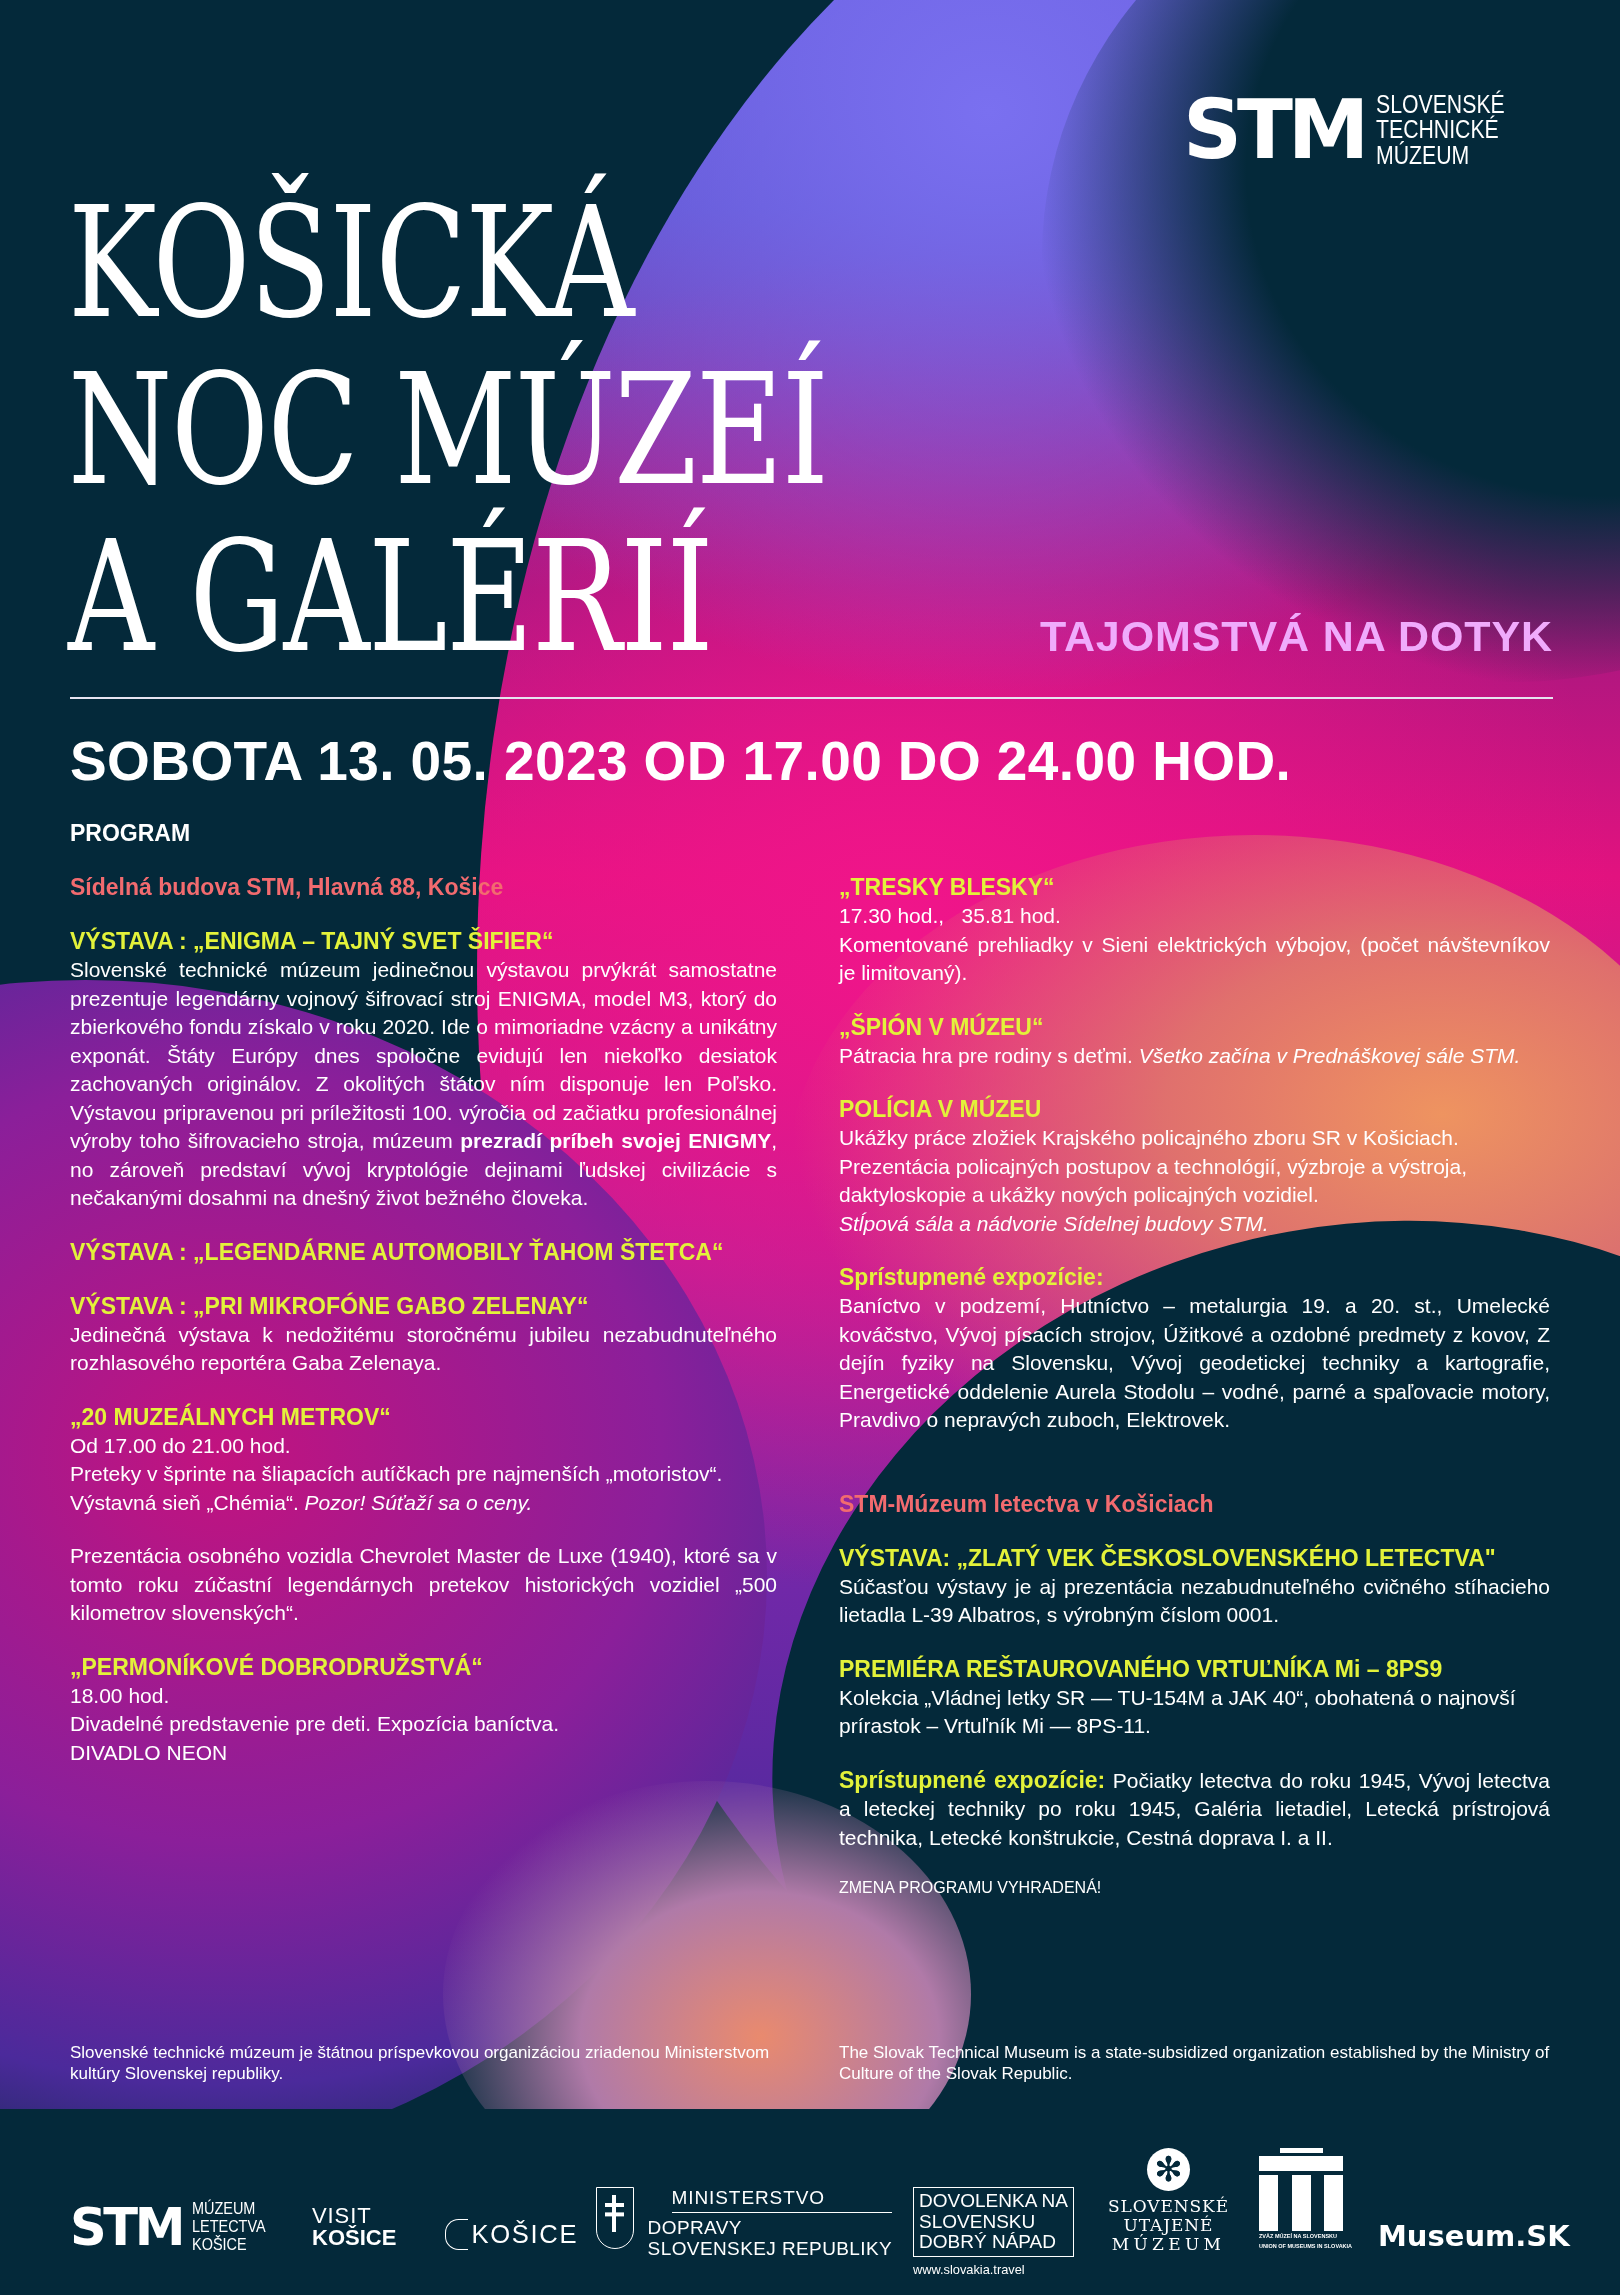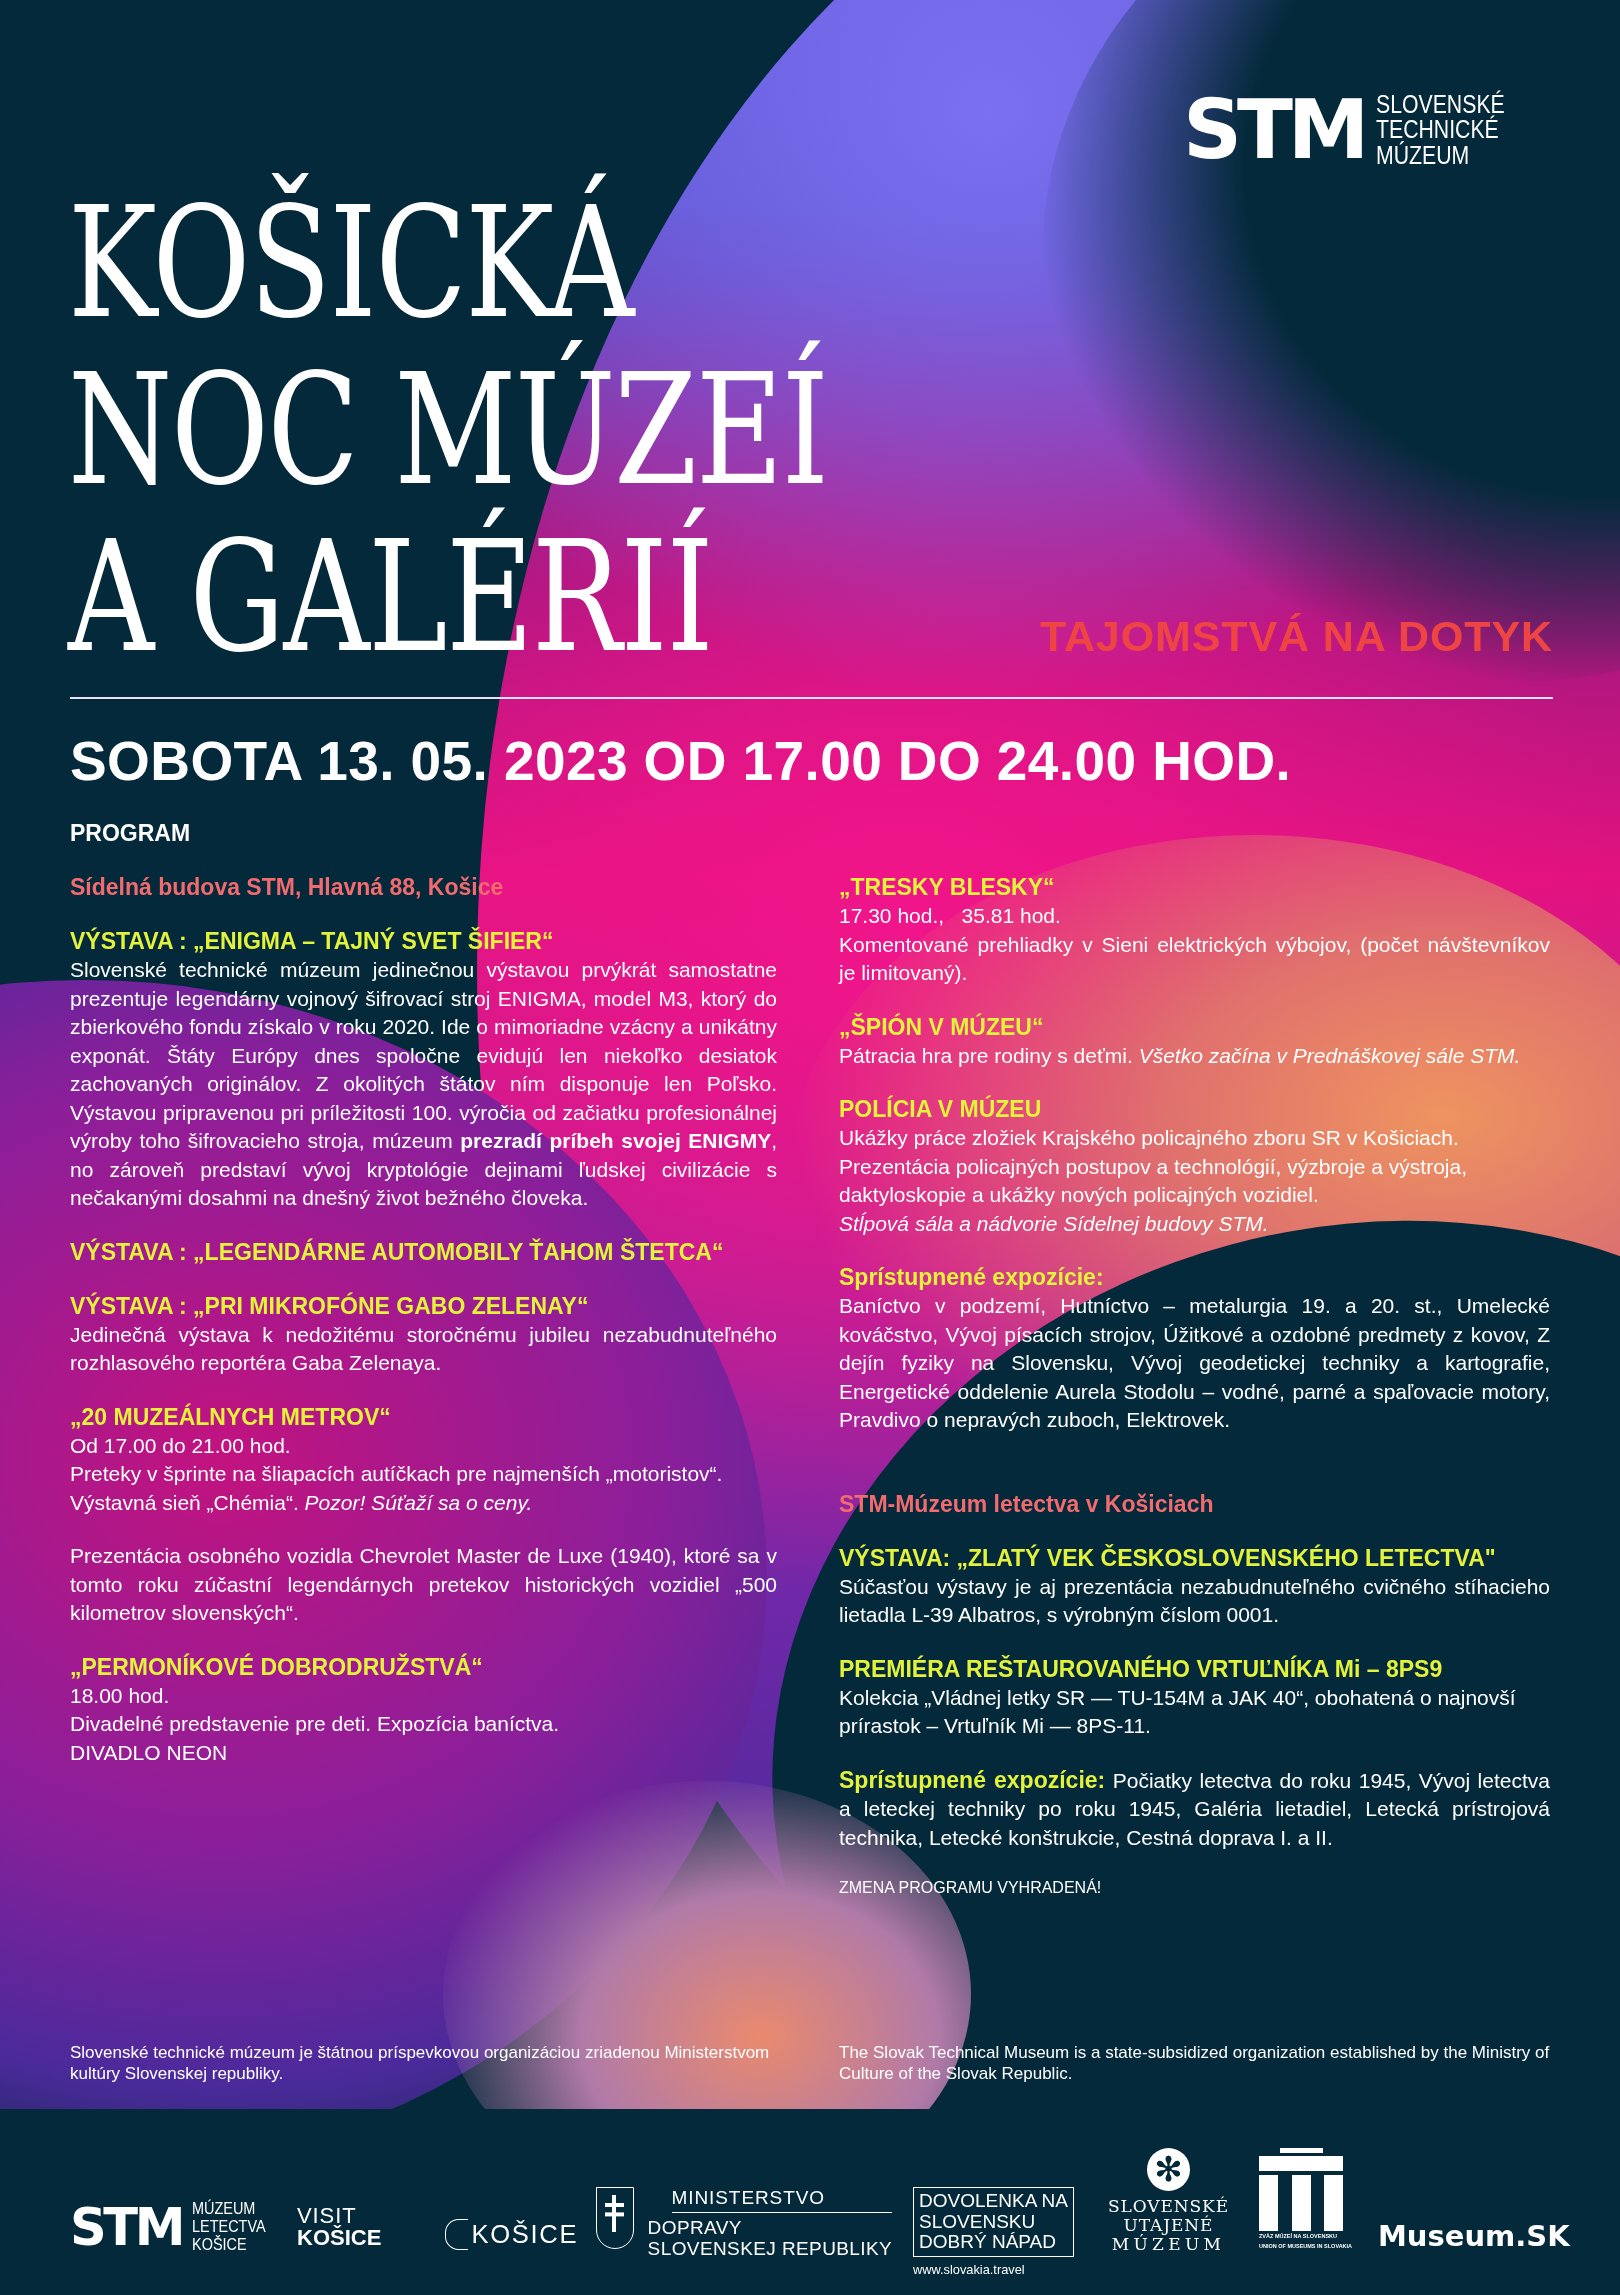--- a/index.html
+++ b/index.html
@@ -62,21 +62,21 @@
   .title div { white-space:nowrap; }
 
   
   .stm-logo { position:absolute; left:1183px; top:89px; display:flex; align-items:center; gap:12px; }
   .stm-mark-solid { position:relative; }
   .stm-mark-solid .base { color:#fff; font-family:"DejaVu Sans", sans-serif; font-weight:bold; font-size:82px; letter-spacing:-5.1px; line-height:1; }
   .stm-text { font-size:25px; line-height:25.6px; color:#fff; transform:scaleX(.85); transform-origin:left; }
 
   .subtitle {
     position:absolute; right:68px; top:612px;
-    font-weight:bold; font-size:43px; color:#ef4444; letter-spacing:0.9px;
+    font-weight:bold; font-size:43px; color:#f0abfc; letter-spacing:0.9px;
   }
   .rule { position:absolute; left:70px; width:1483px; top:697px; height:1.7px; background:#e6e3f0; }
 
   .date {
     position:absolute; left:70px; top:729px; font-weight:bold; font-size:55px; letter-spacing:0.4px; white-space:nowrap;
   }
   .program-label { position:absolute; left:70px; top:820px; font-weight:bold; font-size:23px; }
 
   .col { position:absolute; font-size:21px; line-height:28.5px; }
   .col-left { left:70px; top:873px; width:707px; }
@@ -91,21 +91,21 @@
   .legal { position:absolute; top:2042px; font-size:17px; line-height:21px; color:#fff; }
   .legal-left { left:70px; width:716px; }
   .legal-right { left:839px; width:716px; }
 
   
   .logos { position:absolute; left:0; right:0; top:2139px; height:119px; }
   .logo { position:absolute; color:#fff; }
   .stm2 { left:70px; top:61px; display:flex; align-items:center; gap:10.2px; }
   .stm2 .mk { font-family:"DejaVu Sans", sans-serif; font-weight:bold; font-size:51px; letter-spacing:-3.4px; line-height:1; }
   .stm2 .tx { font-size:17px; line-height:18px; transform:scaleX(.85); transform-origin:left; }
-  .visit { left:297px; top:66px; line-height:22px; }
+  .visit { left:312px; top:66px; line-height:22px; }
   .visit .a { font-size:22px; letter-spacing:0.9px; }
   .visit .b { font-size:22px; font-weight:bold; }
   .kosice { left:445px; top:80px; display:flex; align-items:center; gap:3.4px; font-size:25.6px; letter-spacing:1.7px; }
   .kosice .moon { width:22px; height:29px; border:1.7px solid #fff; border-right:none; border-radius:13.6px 0 0 13.6px; position:relative; }
   .mdsr { left:596px; top:48px; display:flex; gap:13.6px; align-items:flex-start; }
   .shield { width:36px; height:60px; border:1.7px solid #fff; border-radius:0 0 19px 19px; position:relative; }
   .shield:before { content:""; position:absolute; left:15.3px; top:6.8px; width:3.4px; height:37px; background:#fff; }
   .shield:after { content:""; position:absolute; left:7.7px; top:15.3px; width:19px; height:3.4px; background:#fff; box-shadow:0 9.4px 0 #fff; }
   .mdsr .t1 { font-size:19px; letter-spacing:0.9px; border-bottom:1.7px solid #fff; padding-bottom:3.4px; margin-bottom:5.1px;margin-left:24px; }
   .mdsr .t2 { font-size:19px; line-height:20.4px; letter-spacing:0.4px; }

